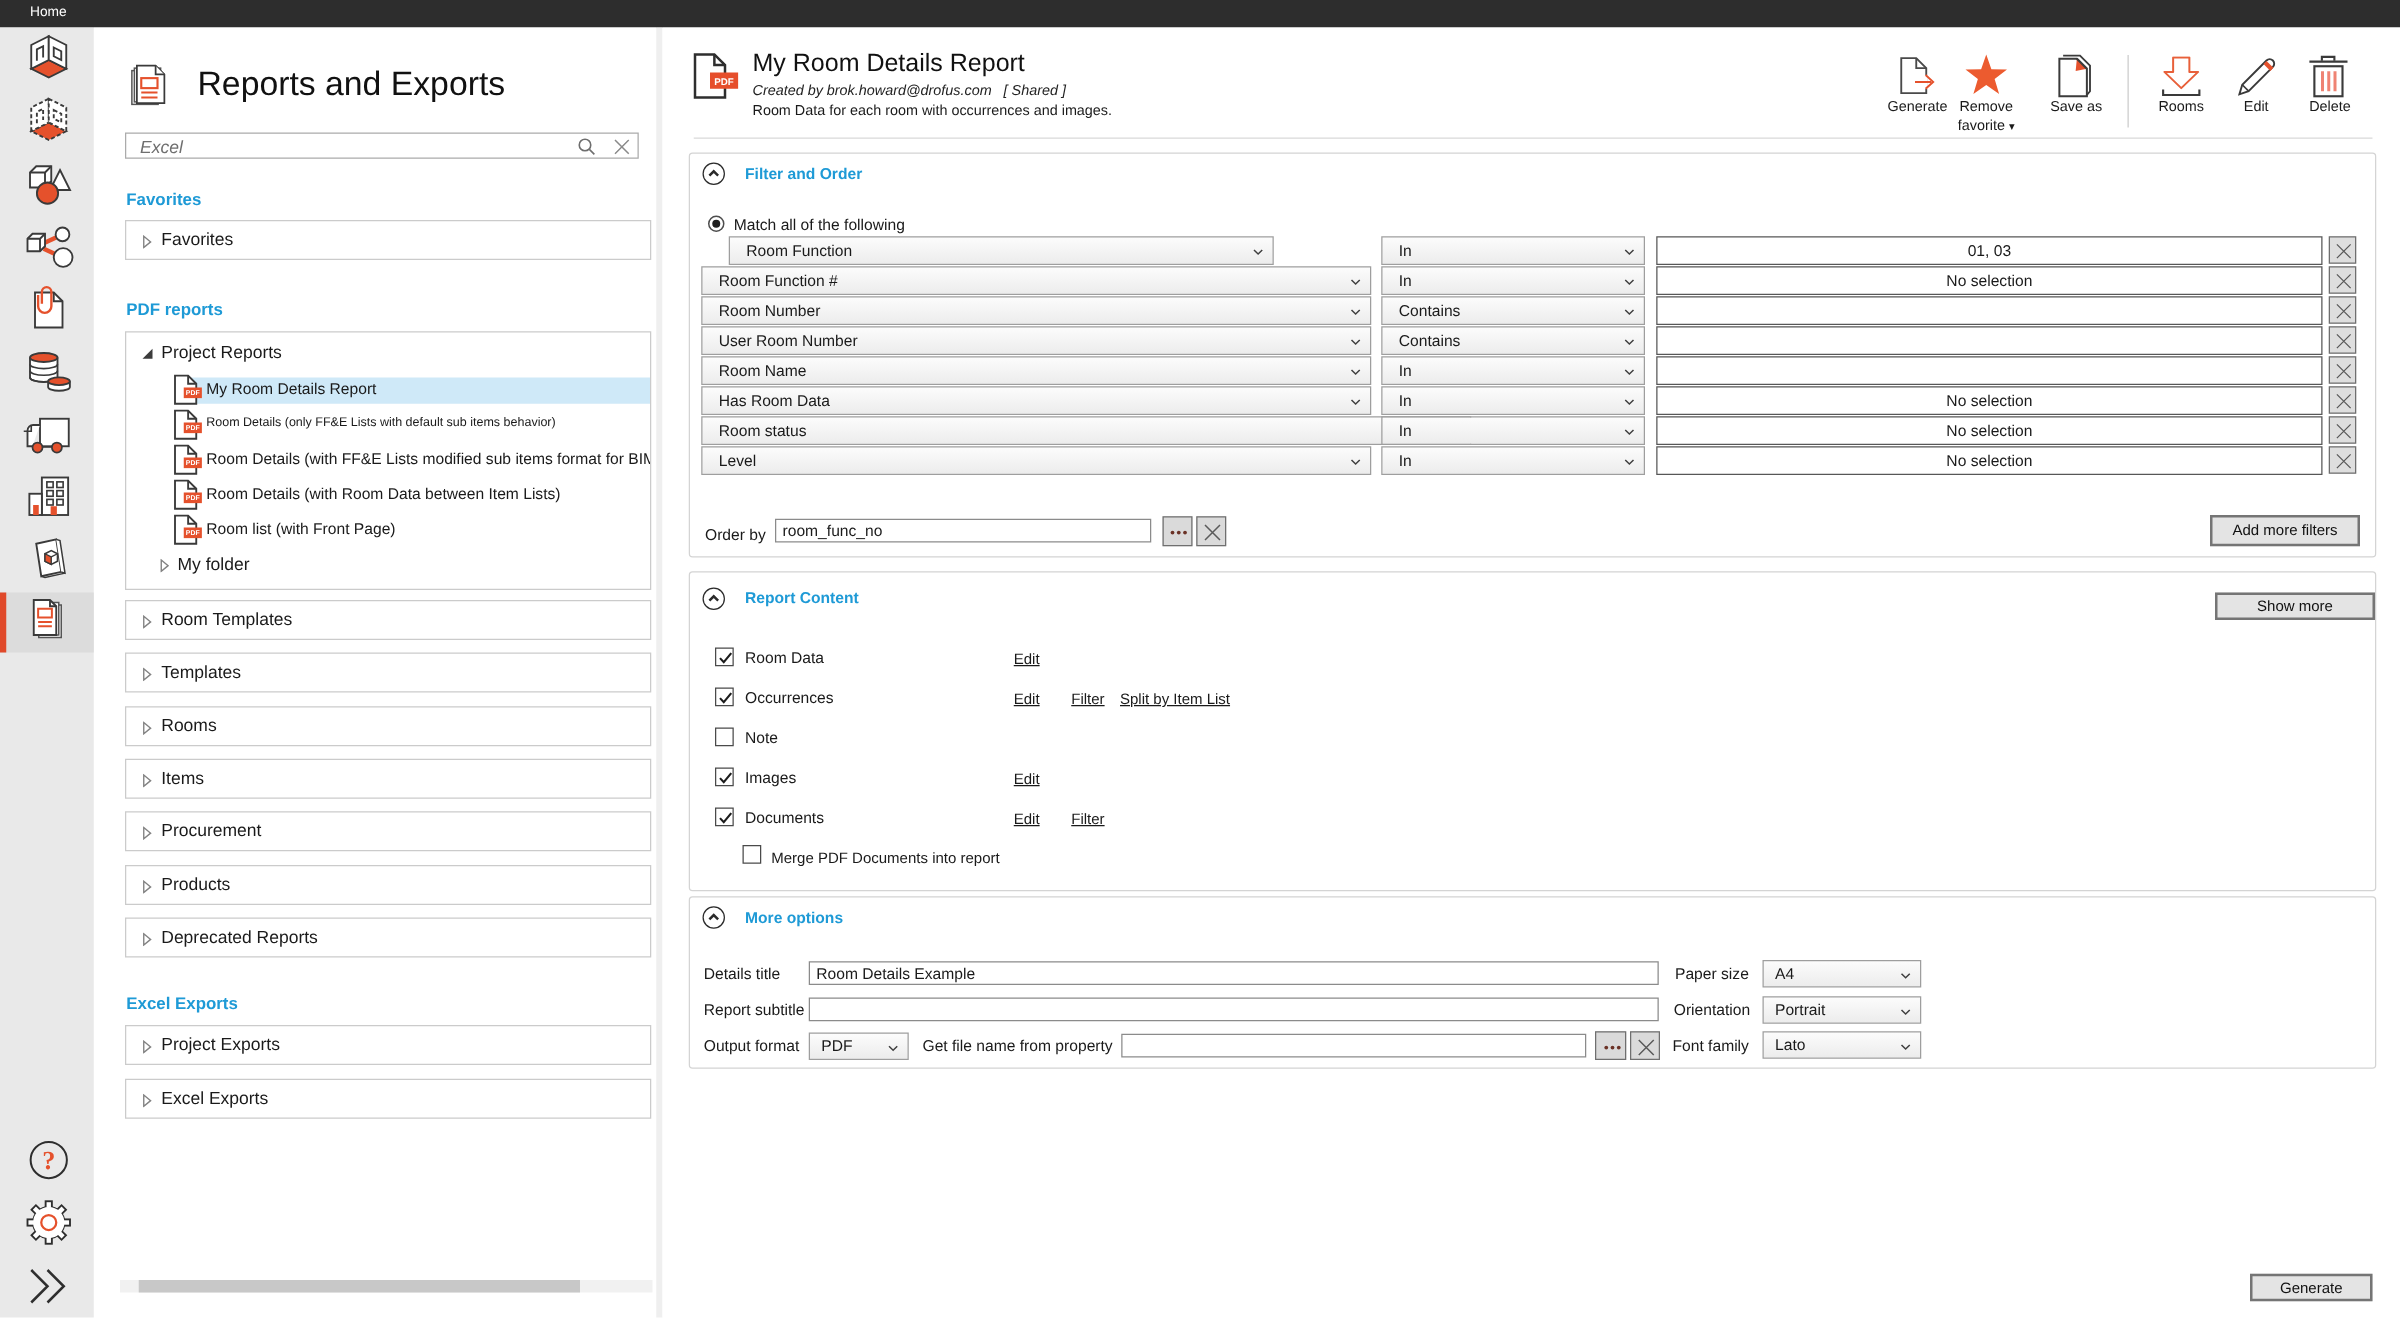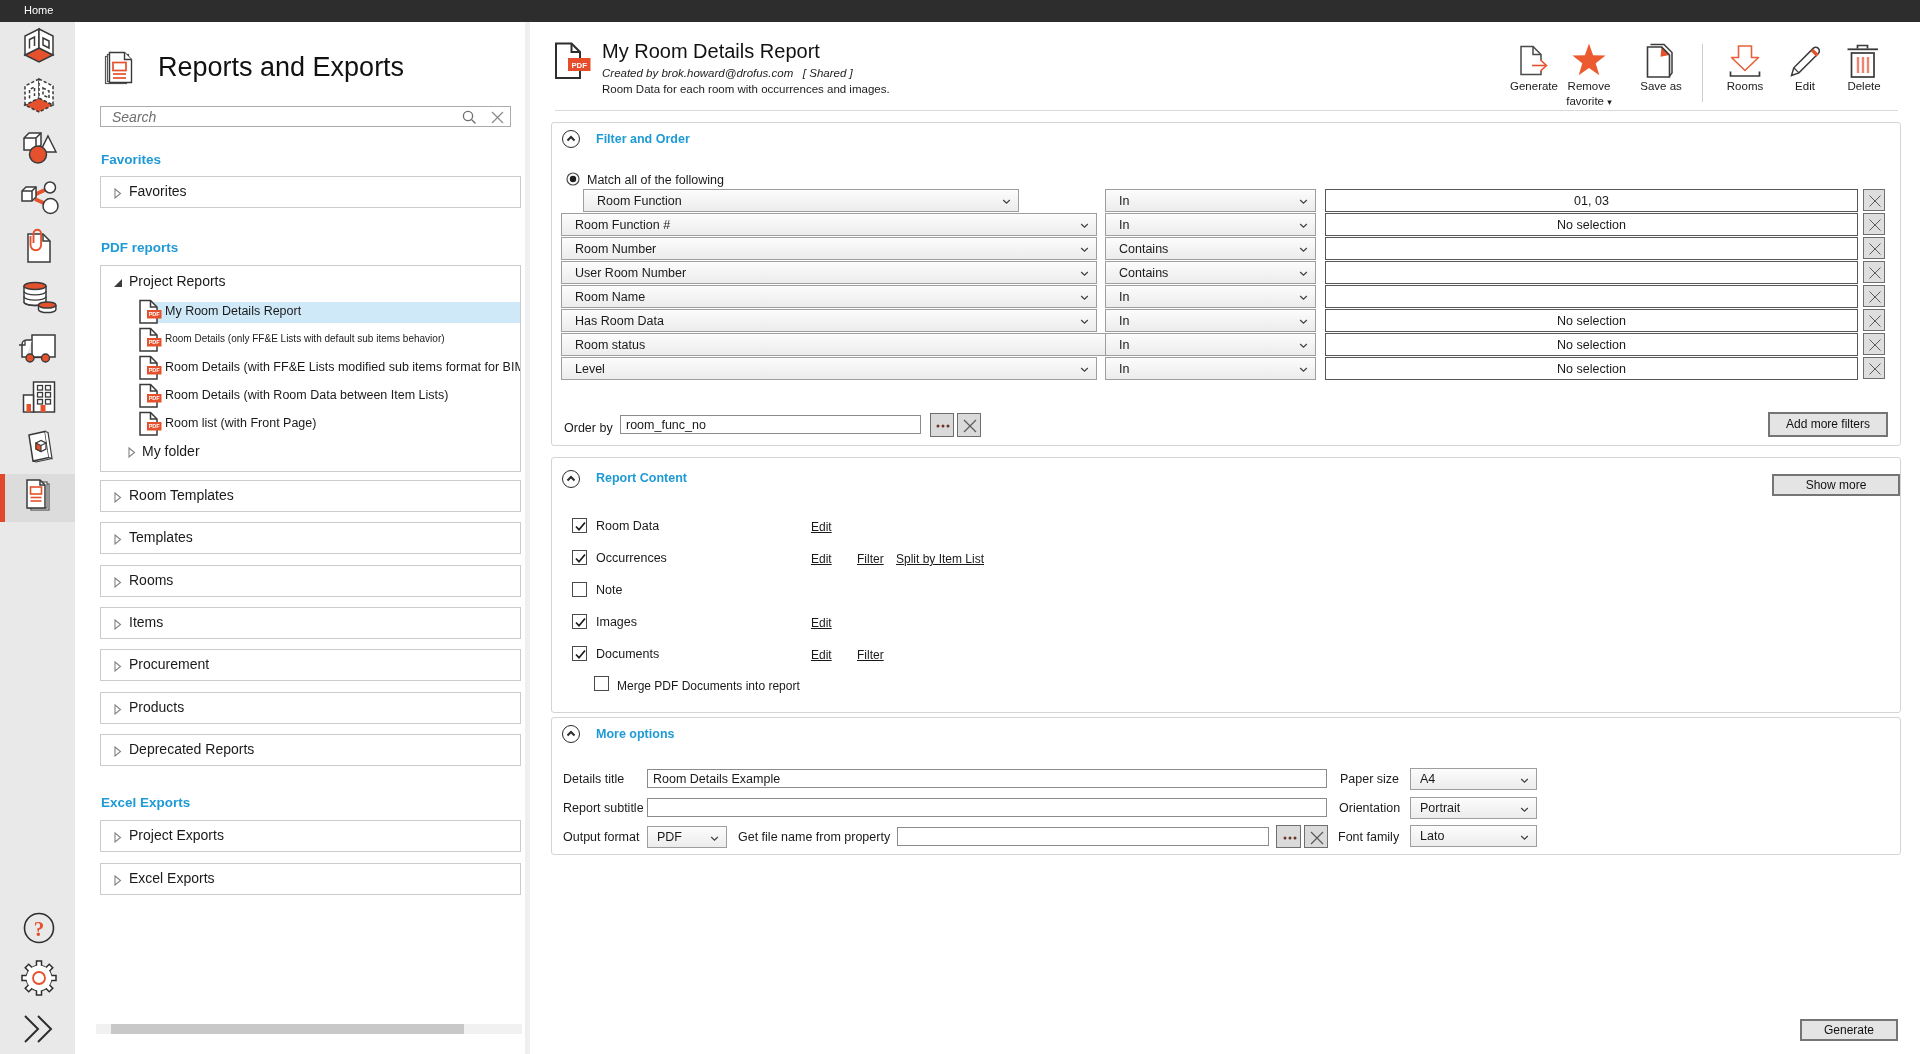--- a/index.html
+++ b/index.html
@@ -150,21 +150,21 @@
   <rect x="1.5" y="5.5" width="21" height="27" fill="#fff" stroke="#555" stroke-width="1.2"></rect>
   <rect x="3.5" y="3.5" width="21" height="27" fill="#fff" stroke="#555" stroke-width="1.2"></rect>
   <path d="M5.5,1.5 h15 l7,7 v23 h-22 z" fill="#fff" stroke="#3a3a3a" stroke-width="1.4"></path>
   <path d="M20.5,1.5 v7 h7" fill="#fff" stroke="#3a3a3a" stroke-width="1.4"></path>
   <rect x="9" y="11.5" width="13" height="8" fill="none" stroke="#e5512c" stroke-width="1.7"></rect>
   <line x1="9" y1="23" x2="22" y2="23" stroke="#e5512c" stroke-width="1.7"></line>
   <line x1="9" y1="27" x2="22" y2="27" stroke="#e5512c" stroke-width="1.7"></line>
 </svg>
 <div class="abs" style="left:158px;top:52px;font-size:27px;line-height:30px;color:#111">Reports and Exports</div>
 <div class="abs" style="left:100px;top:106px;width:411px;height:21px;border:1px solid #ababab;background:#fff">
-  <span style="position:absolute;left:11px;top:2px;font-style:italic;font-size:14px;color:#6f6f6f">Search</span>
+  <span style="position:absolute;left:11px;top:2px;font-style:italic;font-size:14px;color:#6f6f6f">Excel</span>
   <svg style="position:absolute;right:33px;top:3px" width="15" height="15" viewBox="0 0 15 15">
       <circle cx="6" cy="6" r="4.6" fill="none" stroke="#6e6e6e" stroke-width="1.3"></circle>
       <line x1="9.5" y1="9.5" x2="13.5" y2="13.5" stroke="#6e6e6e" stroke-width="1.3"></line>
     </svg>
   <svg style="position:absolute;right:6px;top:4px" width="13" height="13" viewBox="0 0 13 13">
       <path d="M1,1 L12,12 M12,1 L1,12" stroke="#8a8a8a" stroke-width="1.2"></path>
     </svg>
 </div>
 <div class="abs bluehead" style="left:101px;top:152px">Favorites</div>
 <div class="box" style="left:100px;top:176px">

